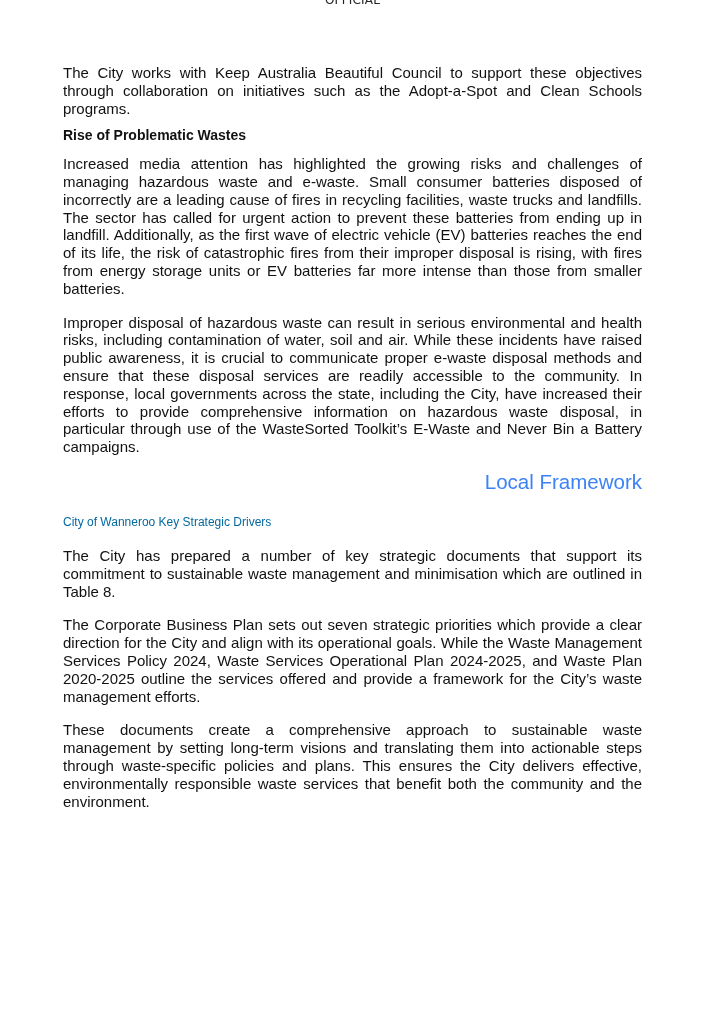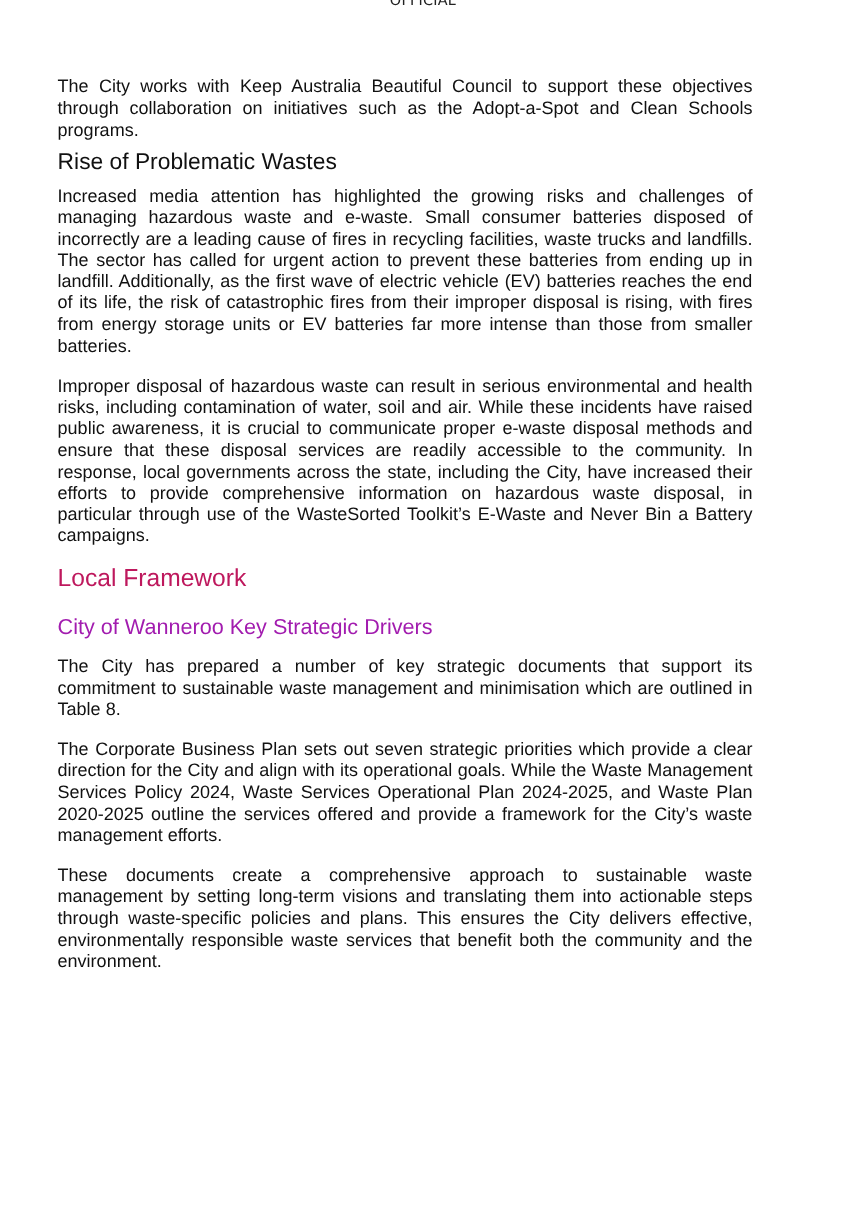--- a/index.html
+++ b/index.html
@@ -1,26 +1,26 @@
 <!DOCTYPE html>
 <html><head>
 <meta charset="utf-8">
 <style>
   html, body { margin: 0; padding: 0; background: #ffffff; }
   body { width: 705px; height: 1023px; position: relative; overflow: hidden;
          font-family: "Liberation Sans", sans-serif; color: #111111; }
   .header-mark { position: absolute; top: -7px; left: 0; width: 705px; text-align: center;
                  font-family: "DejaVu Sans", sans-serif; font-size: 12px; color: #222; letter-spacing: 0.2px; }
-  .content { position: absolute; left: 48px; top: 64px; width: 579px; }
+  .content { position: absolute; left: 63px; top: 64px; width: 579px; }
   p.body { margin: 0; font-size: 15px; line-height: 17.8px; text-align: justify; }
   .gap-sm { height: 10px; }
   .gap-md { height: 16px; }
-  h3.sub { margin: 0; font-size: 19px; font-weight: normal; line-height: 17.8px; }
-  h1.sec { margin: 0; font-size: 20.5px; font-weight: normal; line-height: 24px; color: #be185d; }
-  h2.subsec { margin: 0; font-size: 18px; font-weight: normal; line-height: 22px; color: #a21caf; }
+  h3.sub { margin: 0; font-size: 14px; font-weight: bold; line-height: 17.8px; }
+  h1.sec { margin: 0; font-size: 20.5px; font-weight: normal; line-height: 24px; color: #3b82f6; text-align: right; }
+  h2.subsec { margin: 0; font-size: 12px; font-weight: normal; line-height: 22px; color: #0369a1; }
 </style>
 </head>
 <body>
 
 <div class="header-mark">OFFICIAL</div>
 
 <div class="content">
   <p class="body">The City works with Keep Australia Beautiful Council to support these objectives through collaboration on initiatives such as the Adopt-a-Spot and Clean Schools programs.</p>
   <div class="gap-sm"></div>
   <h3 class="sub">Rise of Problematic Wastes</h3>

